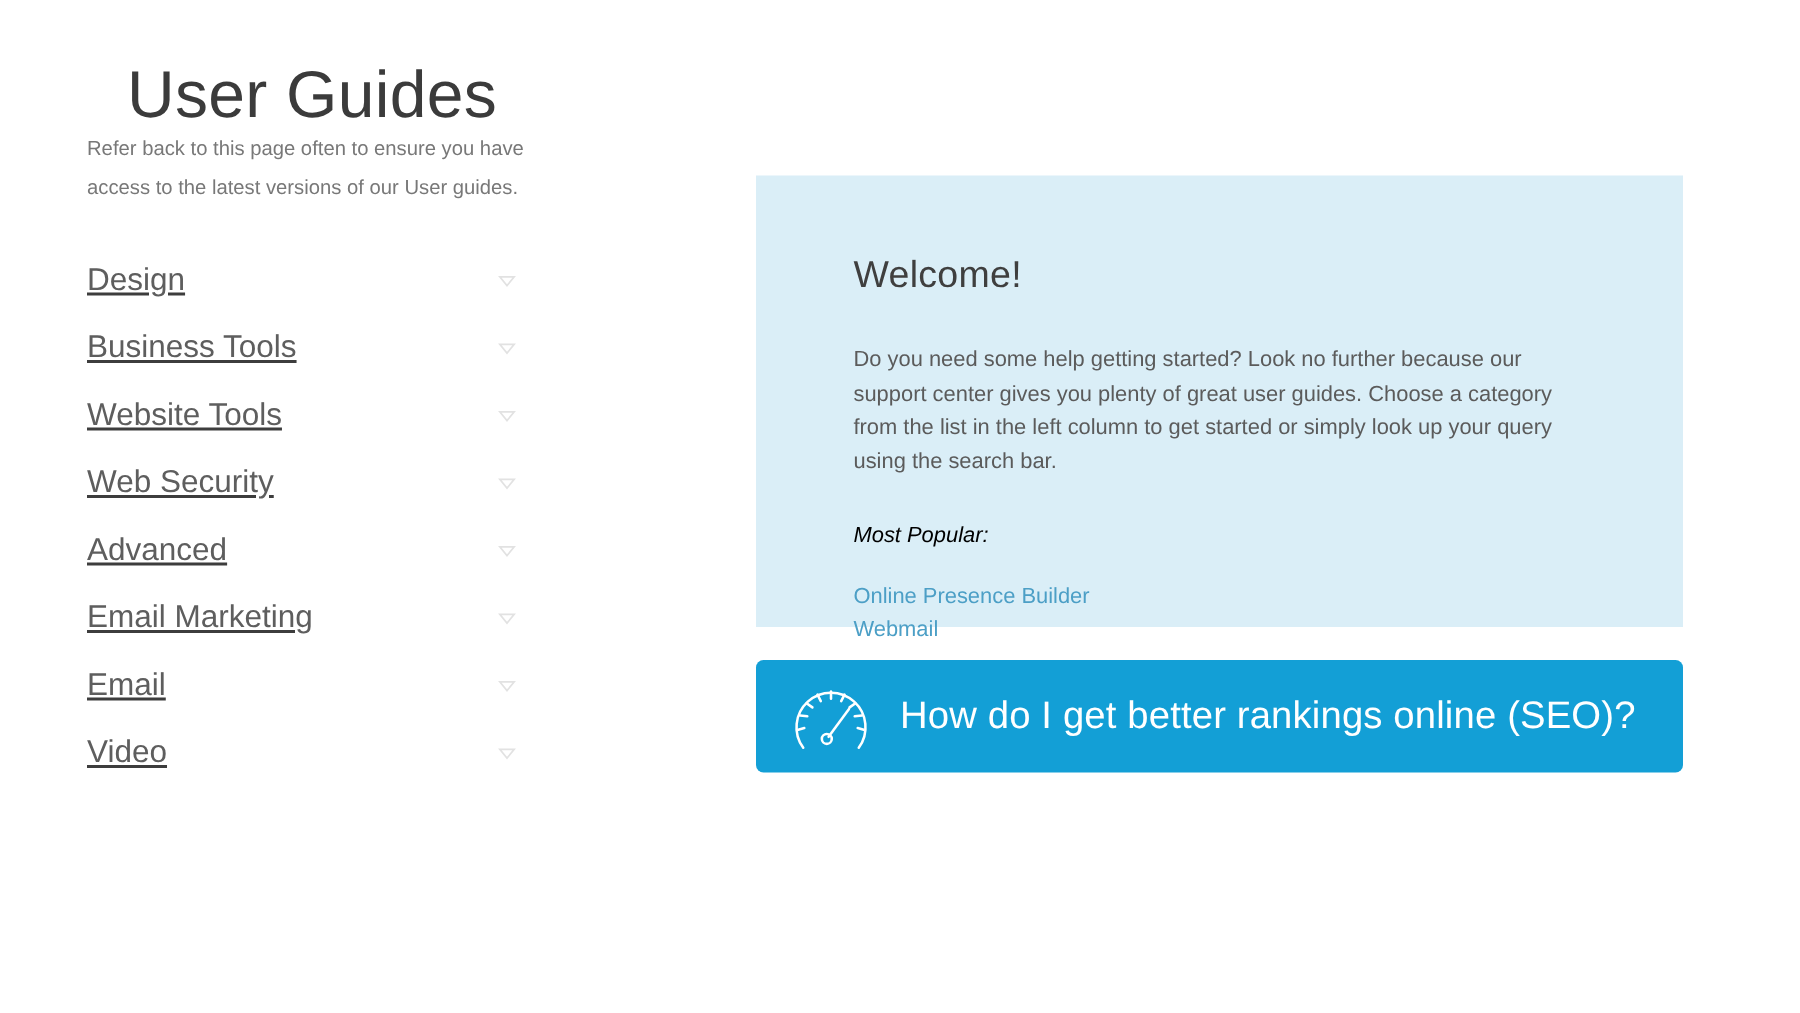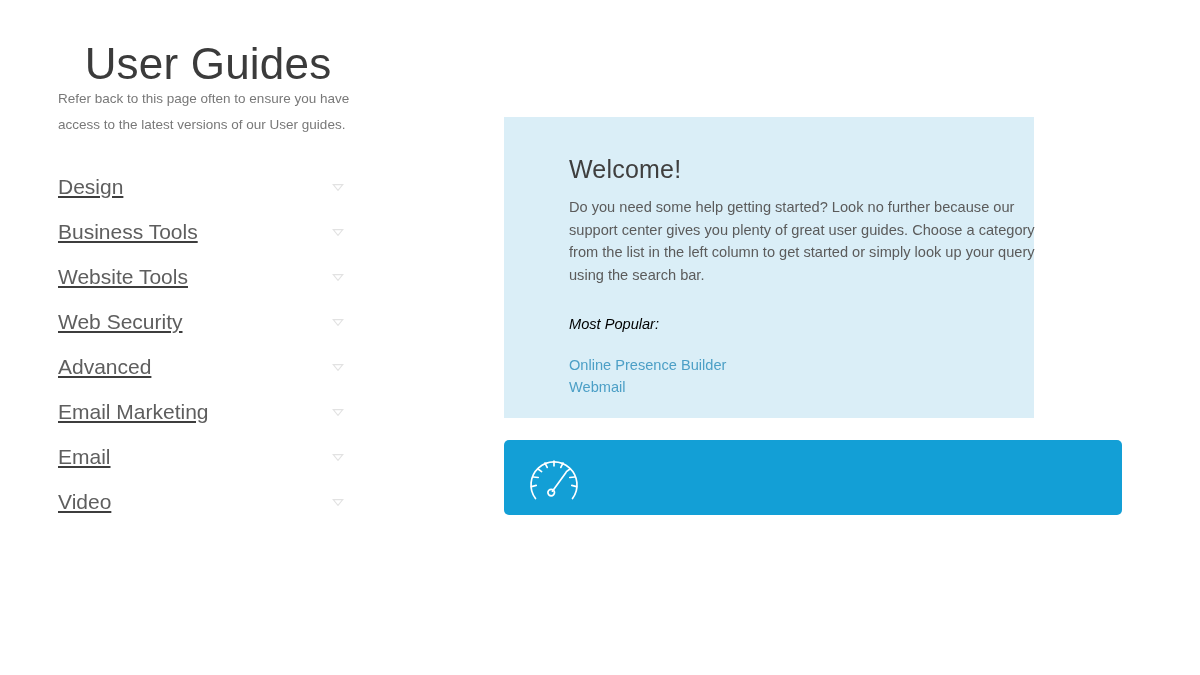--- a/index.html
+++ b/index.html
@@ -86,35 +86,35 @@
   
   .right-col {
     position: absolute;
     left: 504px;
     top: 117px;
     width: 618px;
   }
 
   .welcome-panel {
     background: #daeef7;
-    width: 530px;
+    width: 618px;
     height: 301px;
-    padding: 40px 46px 0 65px;
+    padding: 54px 46px 0 65px;
   }
 
   .welcome-heading {
     font-size: 25px;
     font-weight: 300;
     color: #3f3f3f;
     line-height: 1;
     letter-spacing: 0.2px;
   }
 
   .welcome-body {
-    margin-top: 14px;
+    margin-top: 33px;
     font-size: 14.6px;
     font-weight: 400;
     line-height: 22.5px;
     color: #5b5b5b;
     width: 492px;
   }
 
   .most-popular-label {
     margin-top: 31px;
     font-size: 14.6px;
@@ -294,16 +294,17 @@
             <path d="M47.3 15.8 L43.4 18.6"></path>
             <path d="M51.6 24.0 L46.8 24.5"></path>
             <path d="M53.4 33.6 L48.8 32.4"></path>
 
             <path d="M29.4 38.2 L43.0 19.6"></path>
 
             <circle cx="28.2" cy="39.6" r="3.3"></circle>
           </g>
         </svg>
       </span>
+      <span class="seo-banner-label">How do I get better rankings online (SEO)?</span>
     </div>
 
   </div>
 </div>
 
 </body></html>

